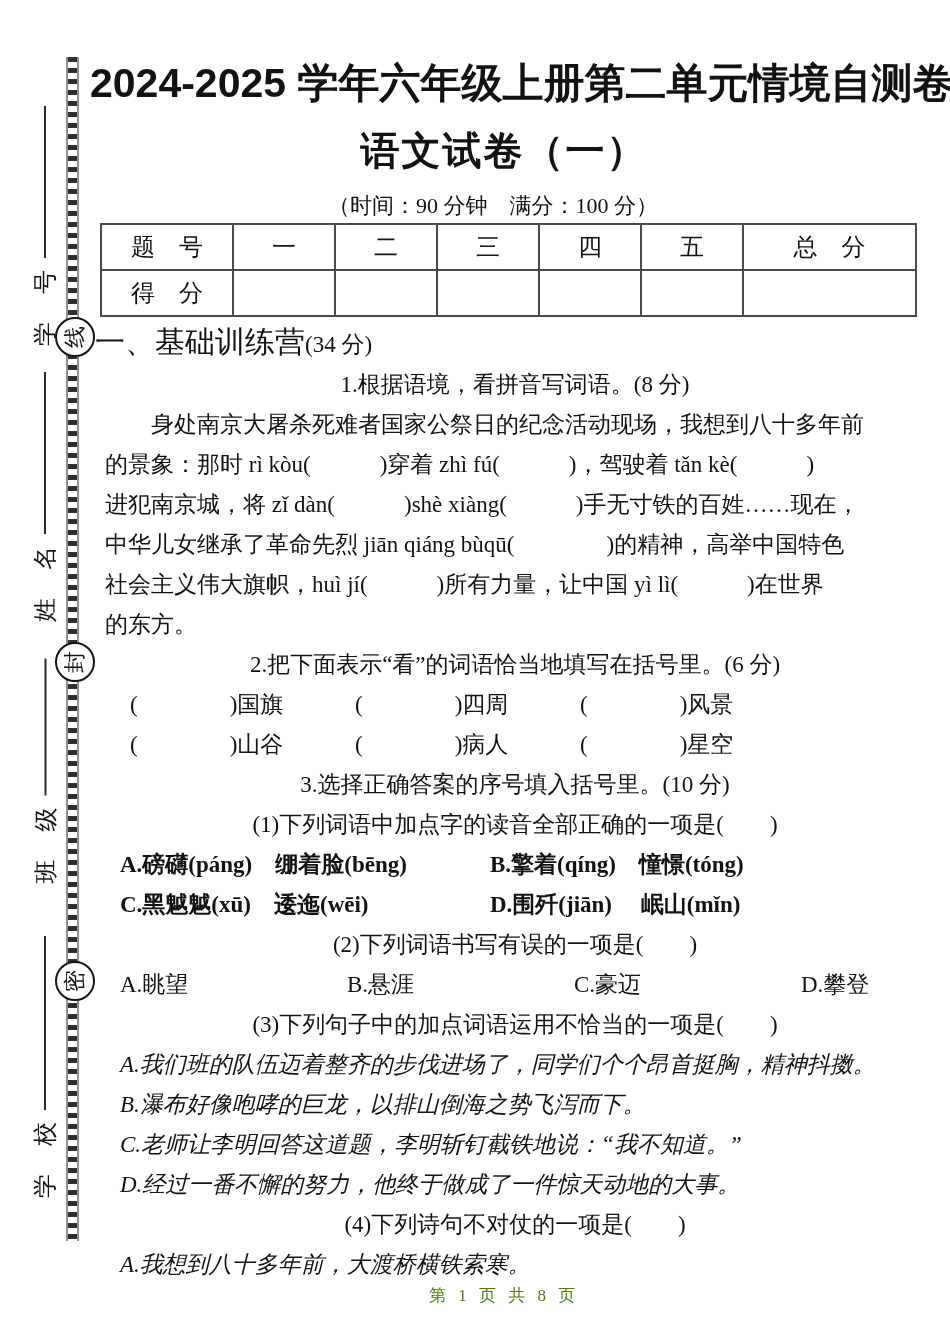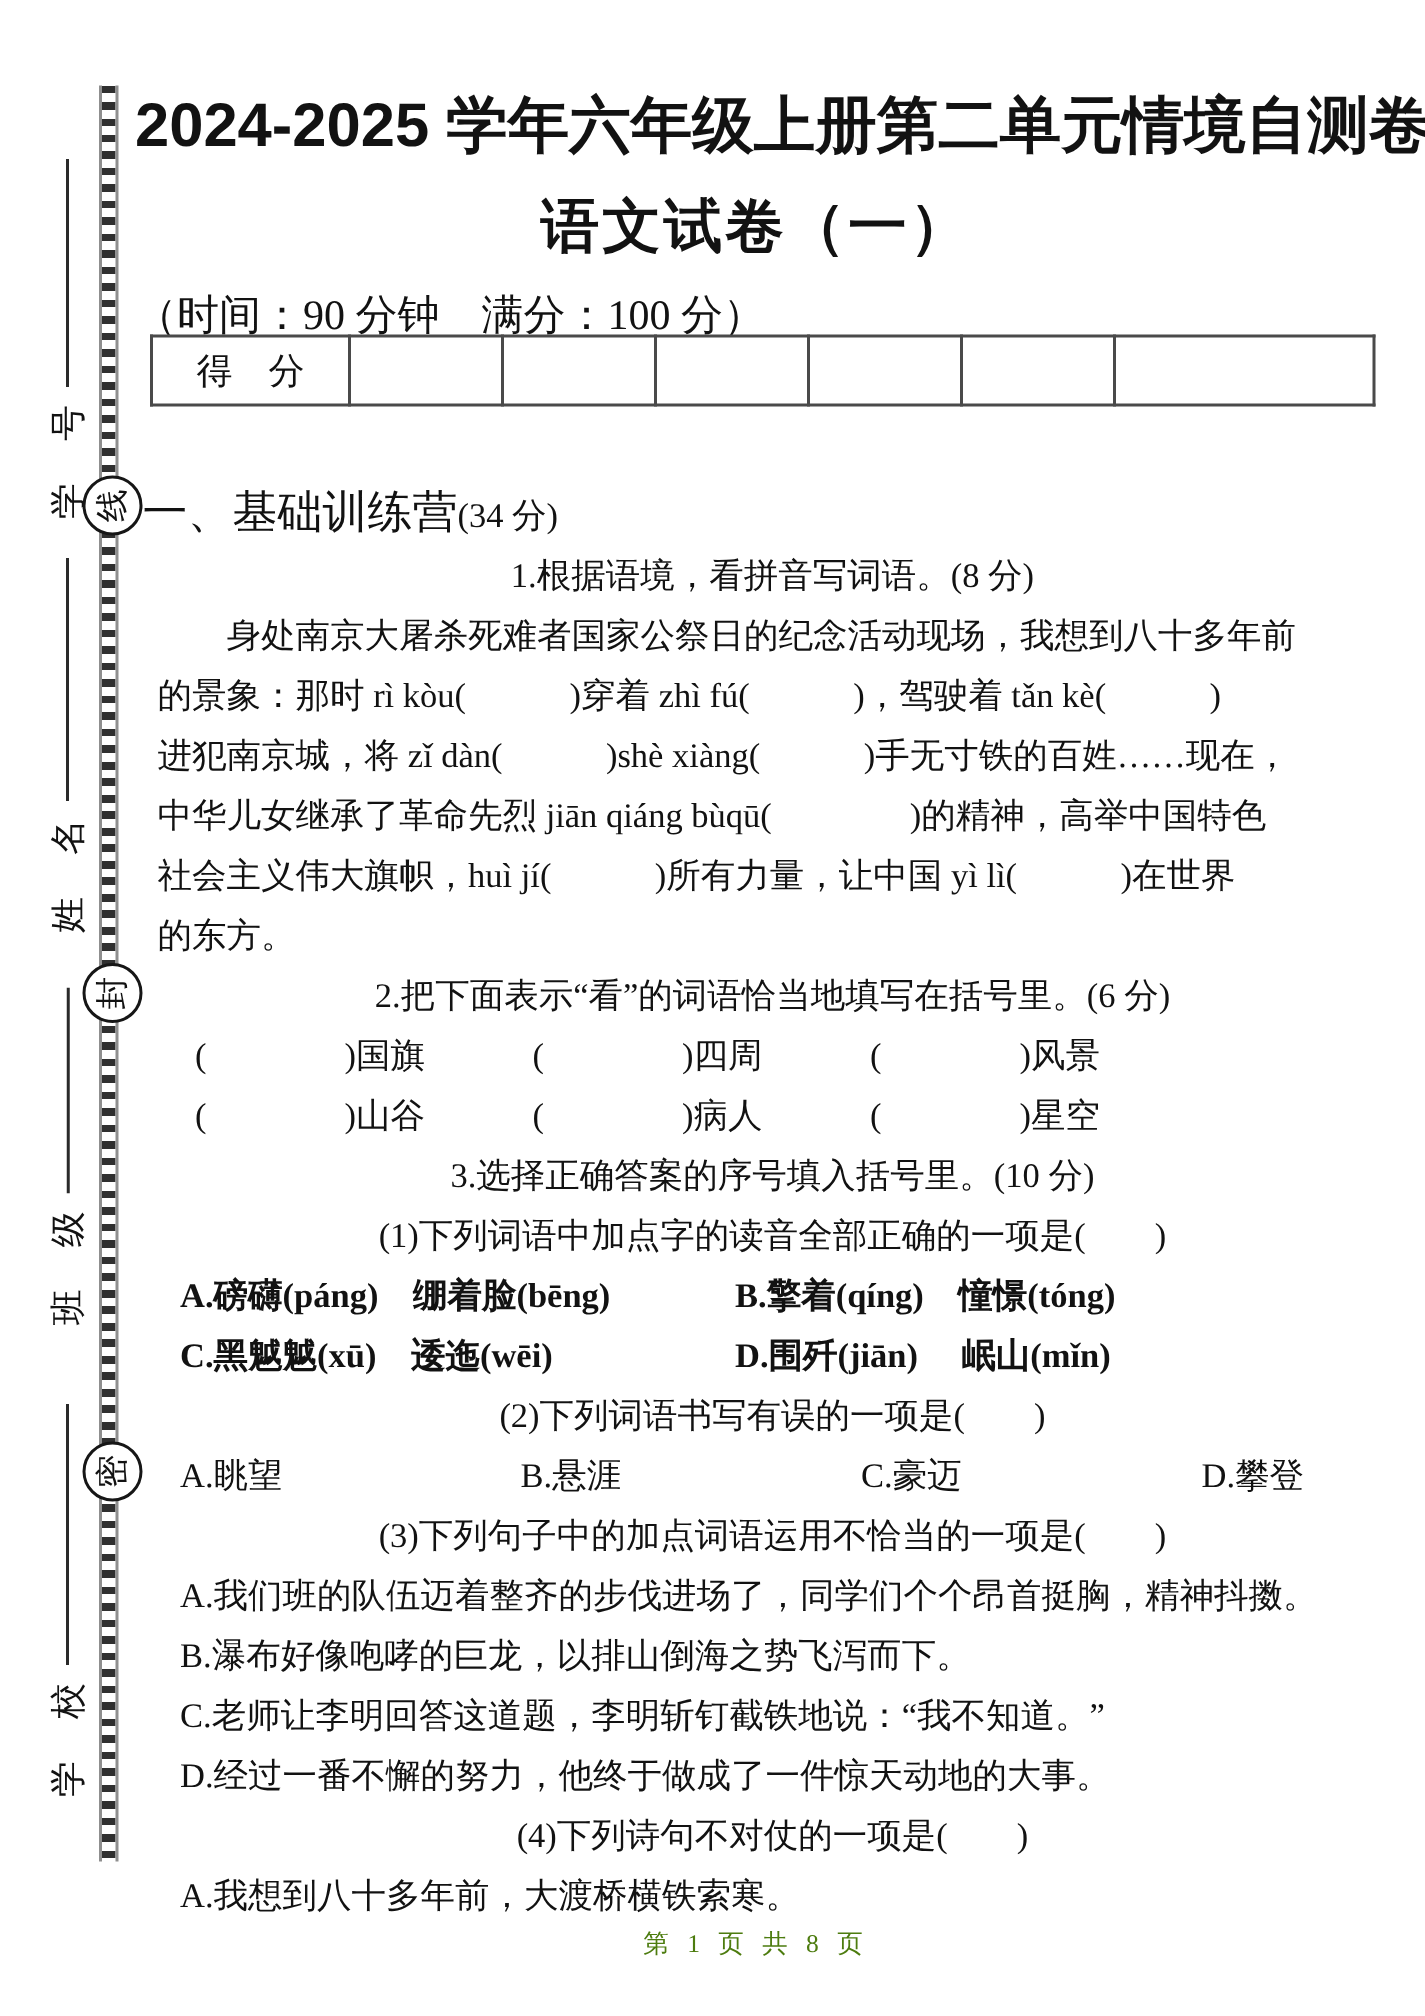--- a/index.html
+++ b/index.html
@@ -13,22 +13,22 @@
     position:absolute; top:56px; left:90px; width:828px; text-align:center;
     font-family:"Liberation Sans","DejaVu Sans",sans-serif;
     font-weight:900; font-size:41px; white-space:nowrap;
   }
   .title2 {
     position:absolute; top:124px; left:90px; width:828px; text-align:center;
     font-family:"Liberation Sans","DejaVu Sans",sans-serif;
     font-weight:900; font-size:39px; letter-spacing:2px;
   }
   .meta {
-    position:absolute; top:191px; left:90px; width:828px; text-align:left;
-    font-size:28px;
+    position:absolute; top:191px; left:79px; width:828px; text-align:center;
+    font-size:22px;
   }
   
   table.score {
     position:absolute; left:100px; top:223px; width:815px;
     border-collapse:collapse; table-layout:fixed;
   }
   table.score td {
     border:2px solid #4a4a4a; height:44px; text-align:center;
     font-size:24px; padding:0;
   }
@@ -62,21 +62,21 @@
   }
   .qtitle { padding-left:15px;text-align:center; }
   .para   { padding-left:10px; }
   .para.indent { text-indent:46px; }
   .q2row  { padding-left:35px; }
   .q2row .cell { display:inline-block; width:225px; }
   .optrow2 { padding-left:25px;font-weight:bold; }
   .optrow2 .cell { display:inline-block; width:370px; }
   .optrow4 { padding-left:25px; }
   .optrow4 .cell { display:inline-block; width:227px; }
-  .optline { padding-left:25px; }
+  .optline { padding-left:25px;font-style:italic; }
   .footer {
     position:absolute; top:1284px; left:90px; width:828px; text-align:center;
     font-size:17px; letter-spacing:4px; color:#4d7c0f;
   }
 </style>
 </head>
 <body>
 
 <div class="page">
 
@@ -117,20 +117,29 @@
     <colgroup>
       <col style="width:132px">
         <col style="width:102px">
         <col style="width:102px">
       <col style="width:102px">
         <col style="width:102px">
         <col style="width:102px">
       <col style="width:173px">
     </colgroup>
     <tbody>
+        <tr>
+      <td>题　号</td>
+      <td>一</td>
+      <td>二</td>
+      <td>三</td>
+      <td>四</td>
+      <td>五</td>
+      <td>总　分</td>
+    </tr>
     <tr>
       <td>得　分</td>
       <td></td>
       <td></td>
       <td></td>
       <td></td>
       <td></td>
       <td></td>
     </tr>
   </tbody>

